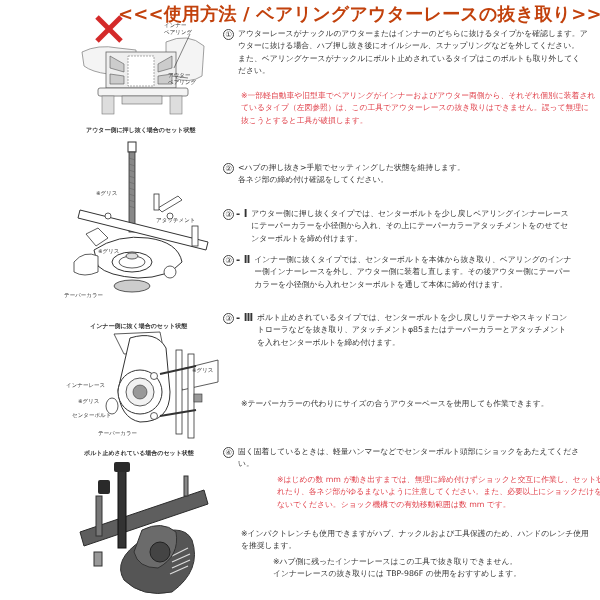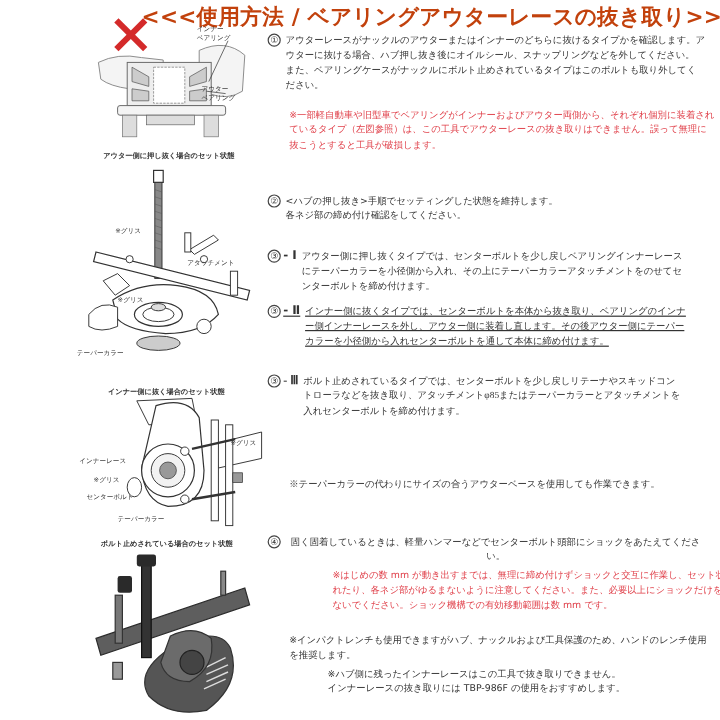--- a/index.html
+++ b/index.html
@@ -175,38 +175,38 @@
     </div>
   </div>
 
   <div class="step" style="top:208px;">
     <div class="step-head">
       <span class="marker"><span class="circle-num">③</span><span class="roman">- Ⅰ</span></span>
       <div class="step-text" style="width:318px;">アウター側に押し抜くタイプでは、センターボルトを少し戻しベアリングインナーレースにテーパーカラーを小径側から入れ、その上にテーパーカラーアタッチメントをのせてセンターボルトを締め付けます。</div>
     </div>
   </div>
 
-  <div class="step" style="top:254px;text-decoration:underline;">
+  <div class="step" style="top:254px;">
     <div class="step-head">
       <span class="marker"><span class="circle-num">③</span><span class="roman">- Ⅱ</span></span>
       <div class="step-text" style="width:318px;">インナー側に抜くタイプでは、センターボルトを本体から抜き取り、ベアリングのインナー側インナーレースを外し、アウター側に装着し直します。その後アウター側にテーパーカラーを小径側から入れセンターボルトを通して本体に締め付けます。</div>
     </div>
   </div>
 
-  <div class="step" style="top:312px;font-family:Liberation Serif, serif;">
+  <div class="step" style="top:312px;">
     <div class="step-head">
       <span class="marker"><span class="circle-num">③</span><span class="roman">- Ⅲ</span></span>
       <div class="step-text" style="width:316px;">ボルト止めされているタイプでは、センターボルトを少し戻しリテーナやスキッドコントローラなどを抜き取り、アタッチメントφ85またはテーパーカラーとアタッチメントを入れセンターボルトを締め付けます。</div>
     </div>
     <div class="note" style="top:86px;">※テーパーカラーの代わりにサイズの合うアウターベースを使用しても作業できます。</div>
   </div>
 
   <div class="step" style="top:446px;">
     <div class="step-head">
       <span class="marker"><span class="circle-num">④</span></span>
-      <div class="step-text" style="width:350px;text-align:center;">固く固着しているときは、軽量ハンマーなどでセンターボルト頭部にショックをあたえてください。</div>
+      <div class="step-text" style="width:350px;">固く固着しているときは、軽量ハンマーなどでセンターボルト頭部にショックをあたえてください。</div>
     </div>
     <div class="note red" style="top:28px;margin-left:36px;">※はじめの数 mm が動き出すまでは、無理に締め付けずショックと交互に作業し、セット状態がずれたり、各ネジ部がゆるまないように注意してください。また、必要以上にショックだけをあたえないでください。ショック機構での有効移動範囲は数 mm です。</div>
     <div class="note" style="top:82px;">※インパクトレンチも使用できますがハブ、ナックルおよび工具保護のため、ハンドのレンチ使用を推奨します。</div>
     <div class="note" style="top:110px; white-space:pre-line;margin-left:32px;">※ハブ側に残ったインナーレースはこの工具で抜き取りできません。
 インナーレースの抜き取りには TBP-986F の使用をおすすめします。</div>
   </div>
 </div>
 
 </body></html>

